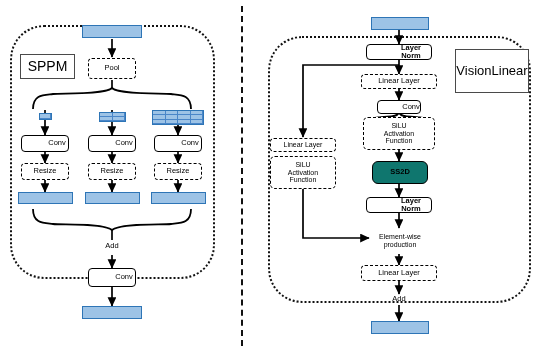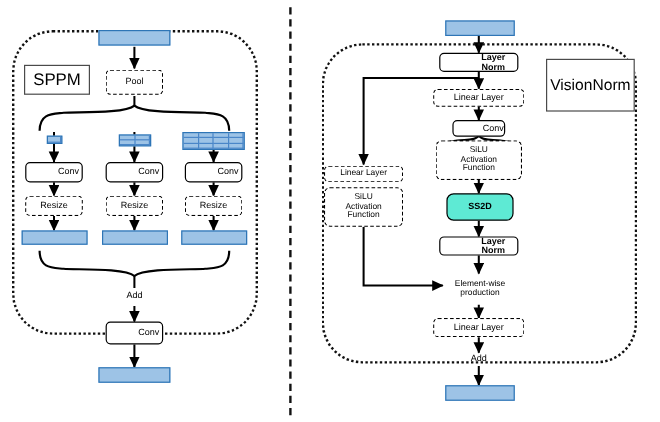--- a/index.html
+++ b/index.html
@@ -18,21 +18,21 @@
   .gridmap{background:#9DC3E6;border:1px solid #2E75B6;
            display:grid;}
   .gridmap > i{border-right:1px solid #4A86C8;border-bottom:1px solid #4A86C8;display:block;}
 
   
   .node{display:flex;align-items:center;justify-content:center;
         text-align:center;background:#fff;line-height:1.08;}
   .solid{border:1.6px solid #000;border-radius:4px;padding-left:24px;}
   .dashed{border:1.8px dashed #000;border-radius:4px;}
   .dashdot{border:1.6px dashed #000;border-radius:5px;}
-  .green{background:#5eead4;border:1.6px solid #000;border-radius:6px;}
+  .green{background:#0f766e;border:1.6px solid #000;border-radius:6px;}
   .plain{border:1.2px solid #4a4a4a;background:#fff;}
 
   
   .txt{display:flex;align-items:center;justify-content:center;text-align:center;
        line-height:1.12;}
 
   
   .dotbox{border:2.2px dotted #111;border-radius:34px;background:transparent;}
 
   
@@ -156,21 +156,21 @@
   <div class="abs node solid" style="left:88px;top:268px;width:48px;height:19px;font-size:7.5px;">Conv</div>
 
   <div class="abs bar" style="left:82px;top:306px;width:60px;height:13px;"></div>
 
   <div class="abs dotbox" style="left:268px;top:36px;width:263px;height:267px;"></div>
 
   <div class="abs bar" style="left:371px;top:17px;width:58px;height:13px;"></div>
 
   <div class="abs node plain" style="left:455px;top:49px;width:74px;height:44px;flex-direction:row;font-size:13px;">
     <span>Vision</span>
-    <span>Norm</span>
+    <span>Linear</span>
   </div>
 
   <div class="abs node solid" style="left:366px;top:44px;width:66px;height:16px;font-size:7.5px;font-weight:700;">Layer Norm</div>
 
   <div class="abs node dashed" style="left:361px;top:74px;width:76px;height:15px;font-size:7.5px;">Linear Layer</div>
 
   <div class="abs node solid" style="left:377px;top:100px;width:44px;height:14px;font-size:7.5px;">Conv</div>
 
   <div class="abs node dashdot" style="left:363px;top:117px;width:72px;height:33px;flex-direction:column;font-size:7px;">
     <span>SiLU</span>

